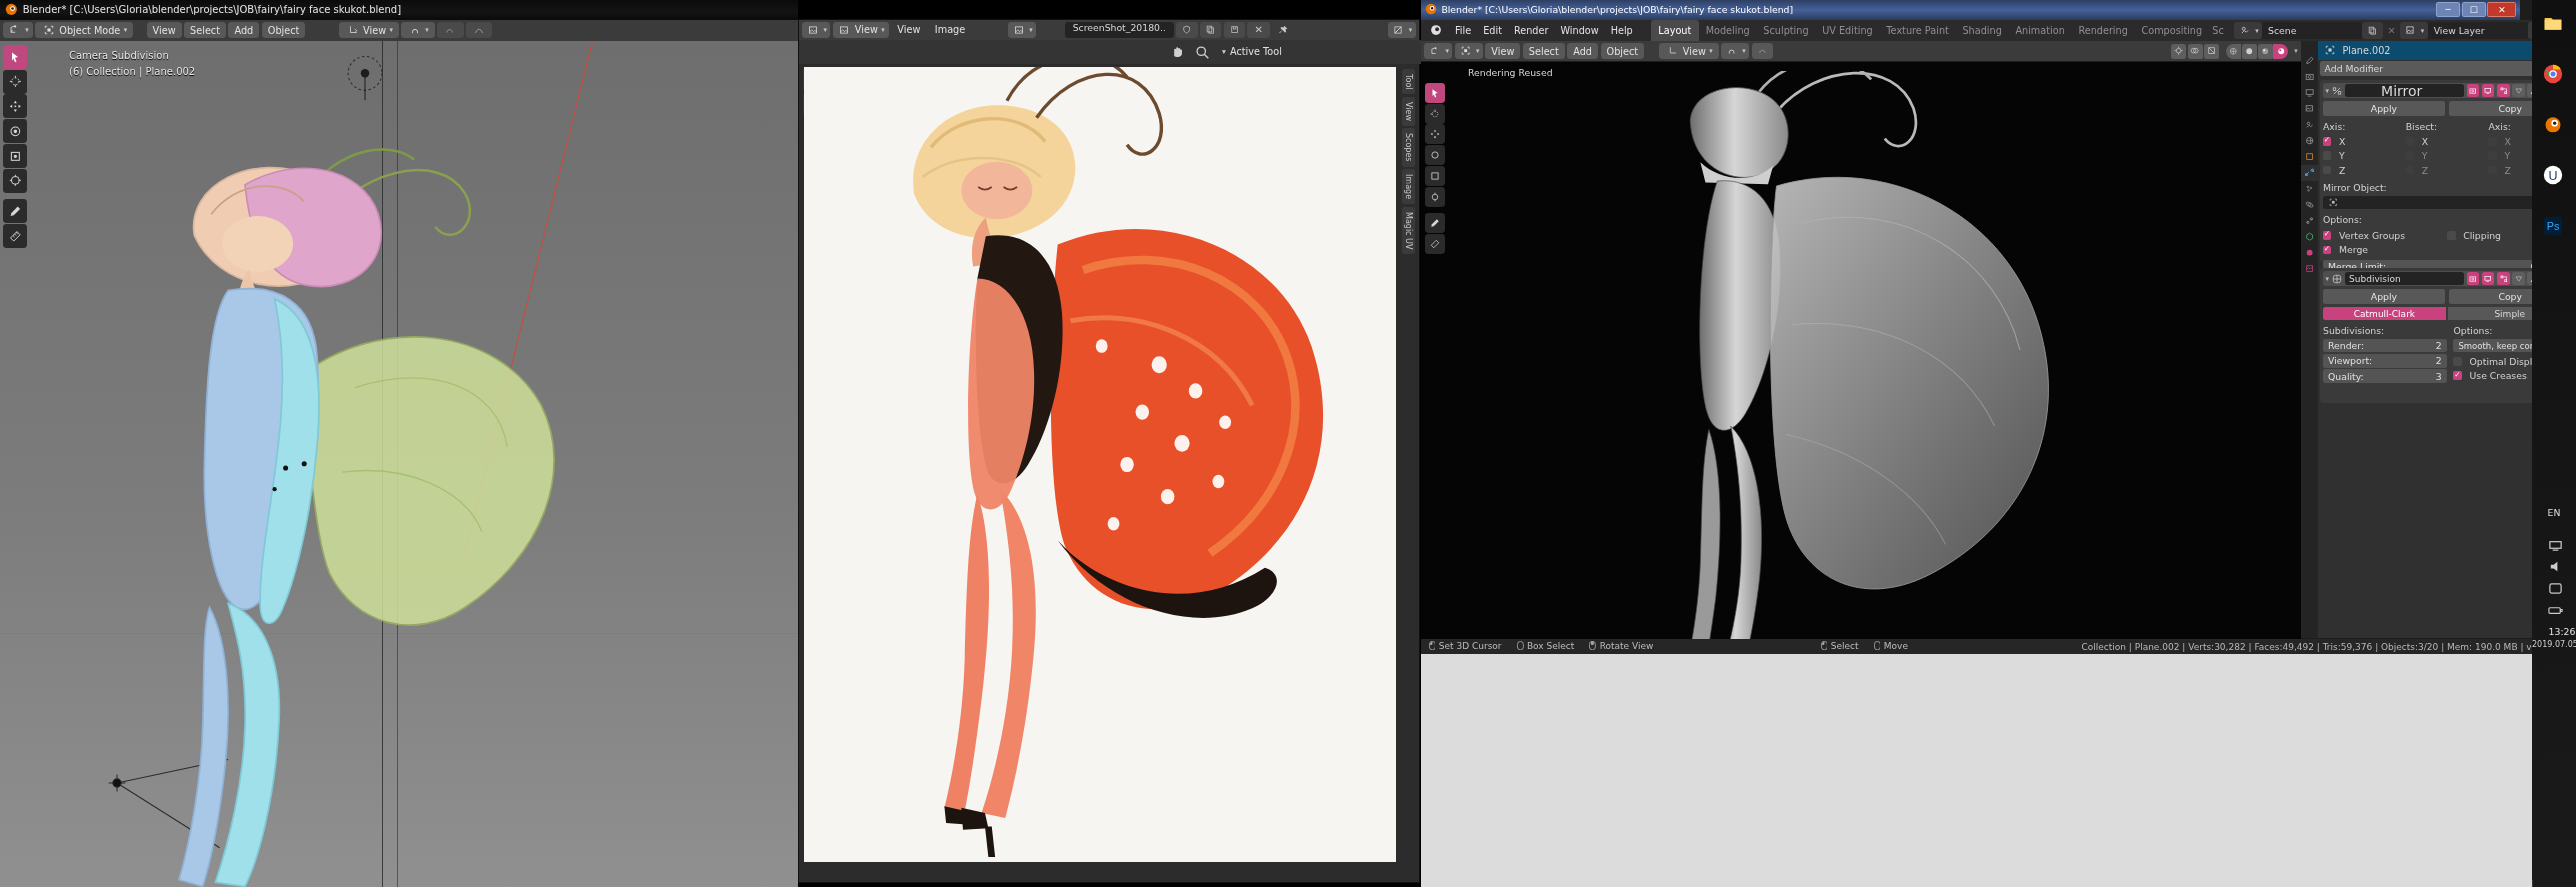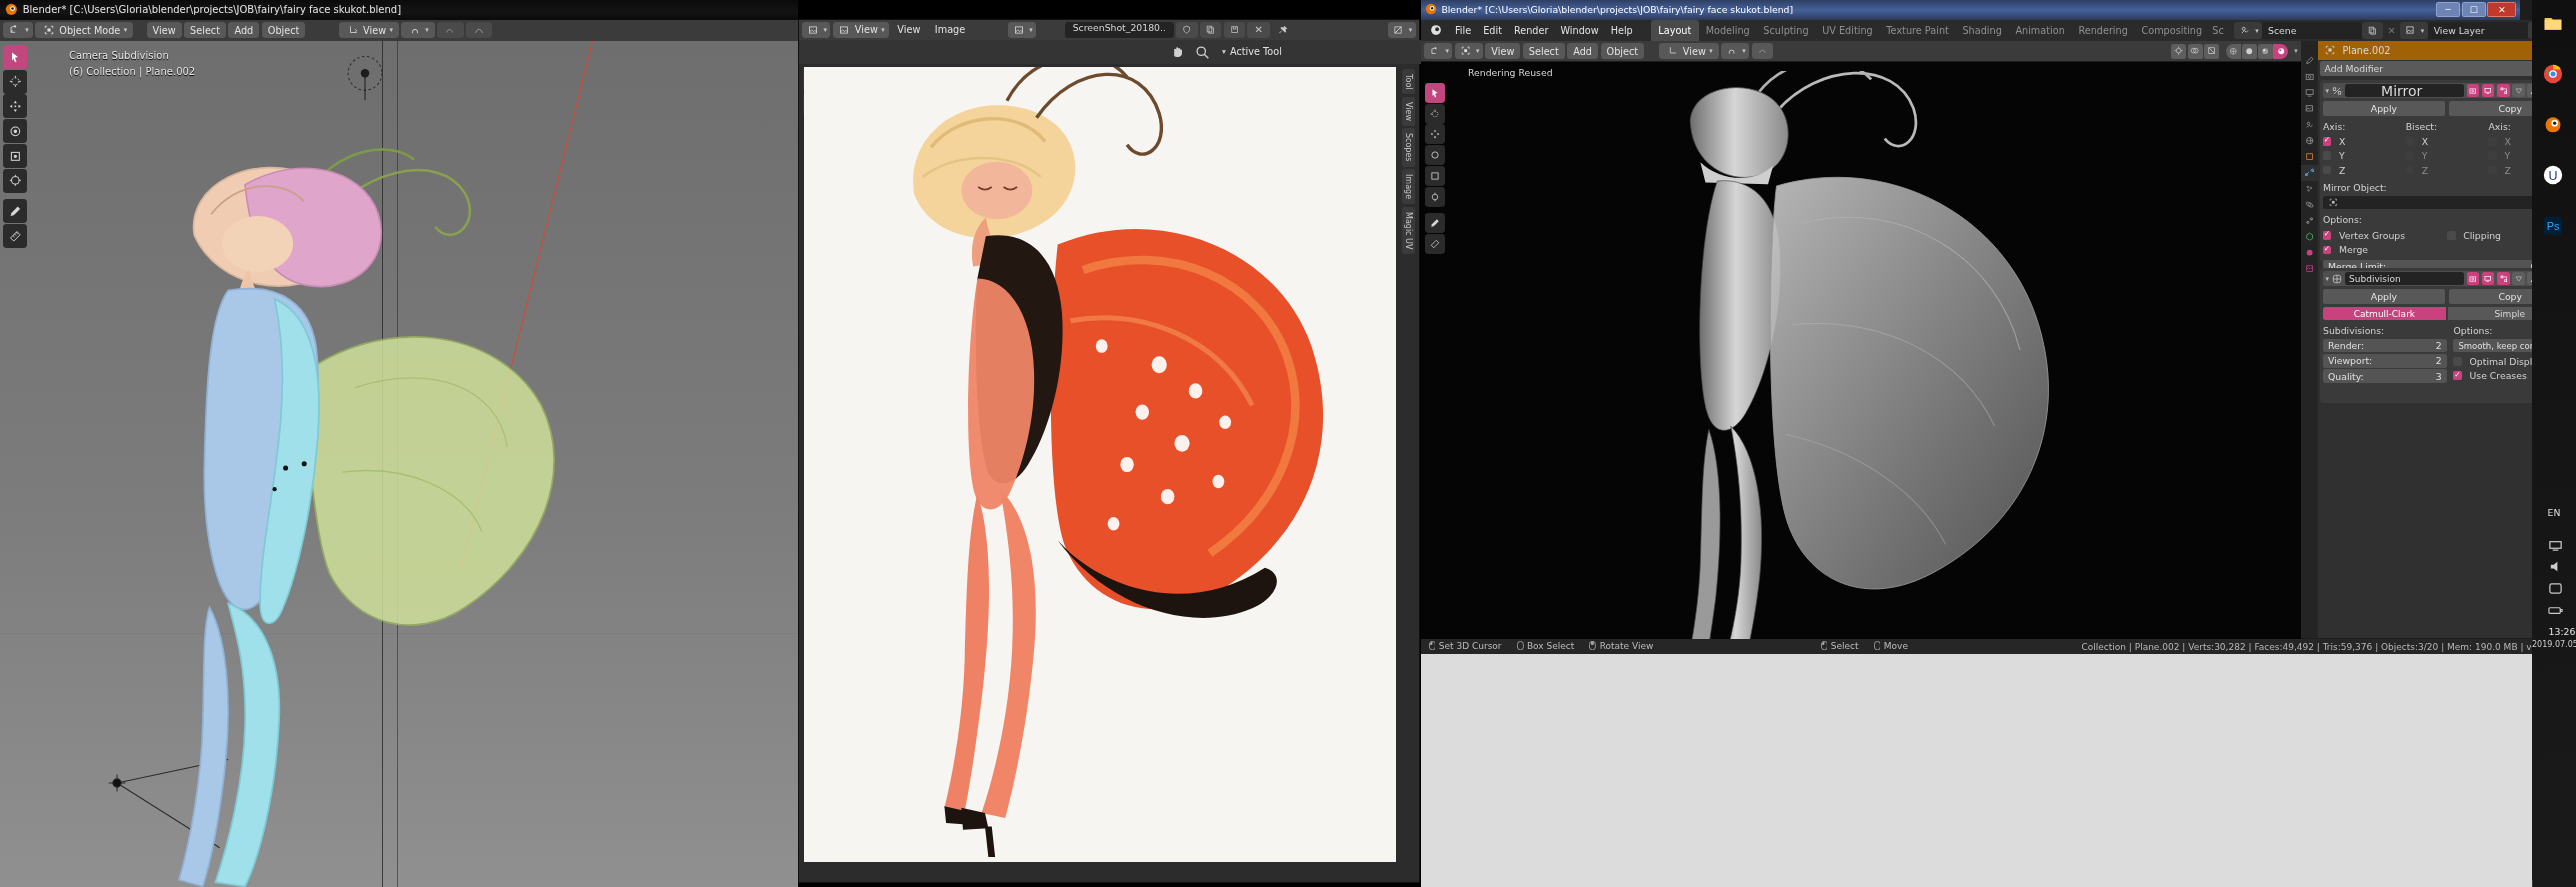--- a/index.html
+++ b/index.html
@@ -845,21 +845,21 @@
           </svg>
       </div>
       <div style="height:16px;display:flex;align-items:center;justify-content:center;">
         <svg width="9.3" height="9.3" viewBox="0 0 16 16" fill="none" stroke="#c9417d" stroke-width="1.3">
             <rect x="3" y="3" width="10" height="10"></rect>
             <path d="M3 9l3-3 3 3 4-4"></path>
           </svg>
       </div>
     </div>
 
-    <div class="abs" style="left:17px;top:0;width:259px;height:18.6px;background:#a16207;display:flex;align-items:center;padding:0 5px;">
+    <div class="abs" style="left:17px;top:0;width:259px;height:18.6px;background:#0c4a6e;display:flex;align-items:center;padding:0 5px;">
       <span class="iconbox">
         <svg width="10" height="10" viewBox="0 0 16 16" stroke="#d0d0d0" stroke-width="1.3" fill="none">
             <path d="M2 5V2h3M14 5V2h-3M2 11v3h3M14 11v3h-3"></path>
             <rect x="5.5" y="5.5" width="5" height="5" fill="#d0d0d0" stroke="none"></rect>
           </svg>
       </span>
       <span style="margin-left:5px;font-size:9.7px;">Plane.002</span>
       <span style="flex:1"></span>
       <span class="iconbox">
         <svg width="10" height="10" viewBox="0 0 16 16" fill="none" stroke="#9f9f9f" stroke-width="1.2">

